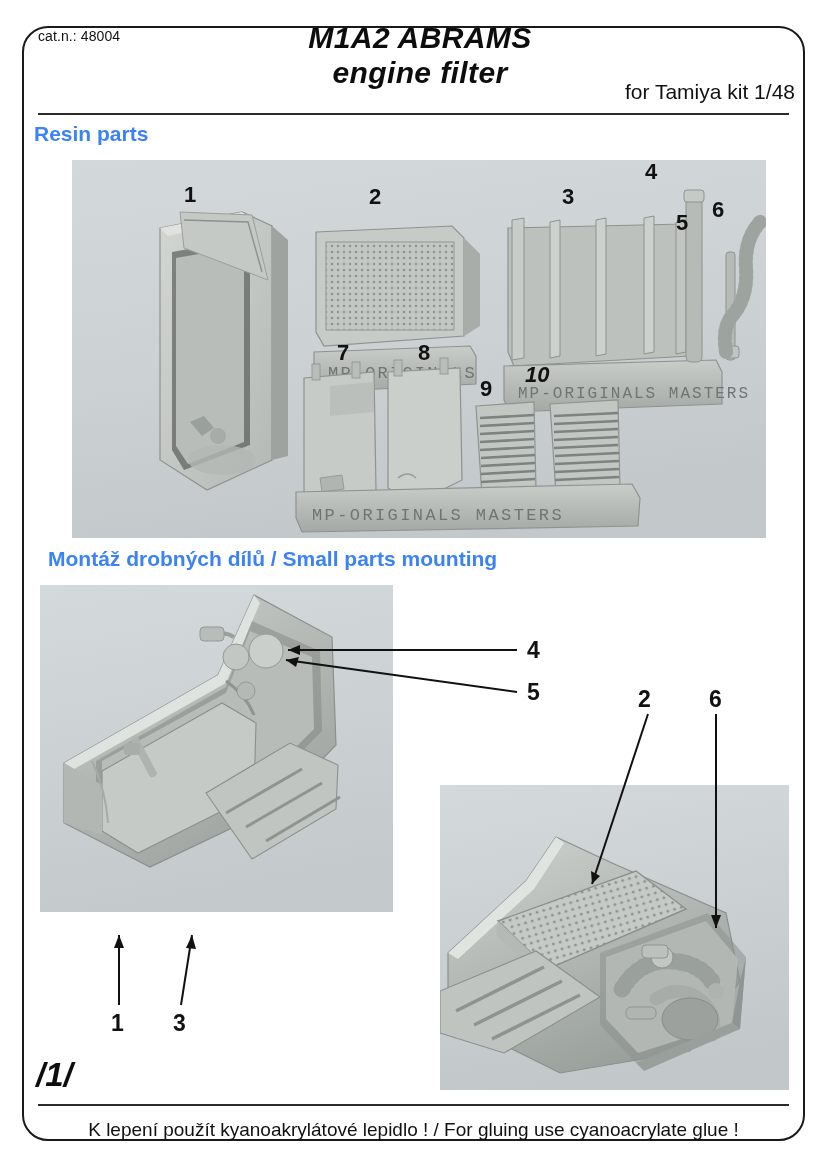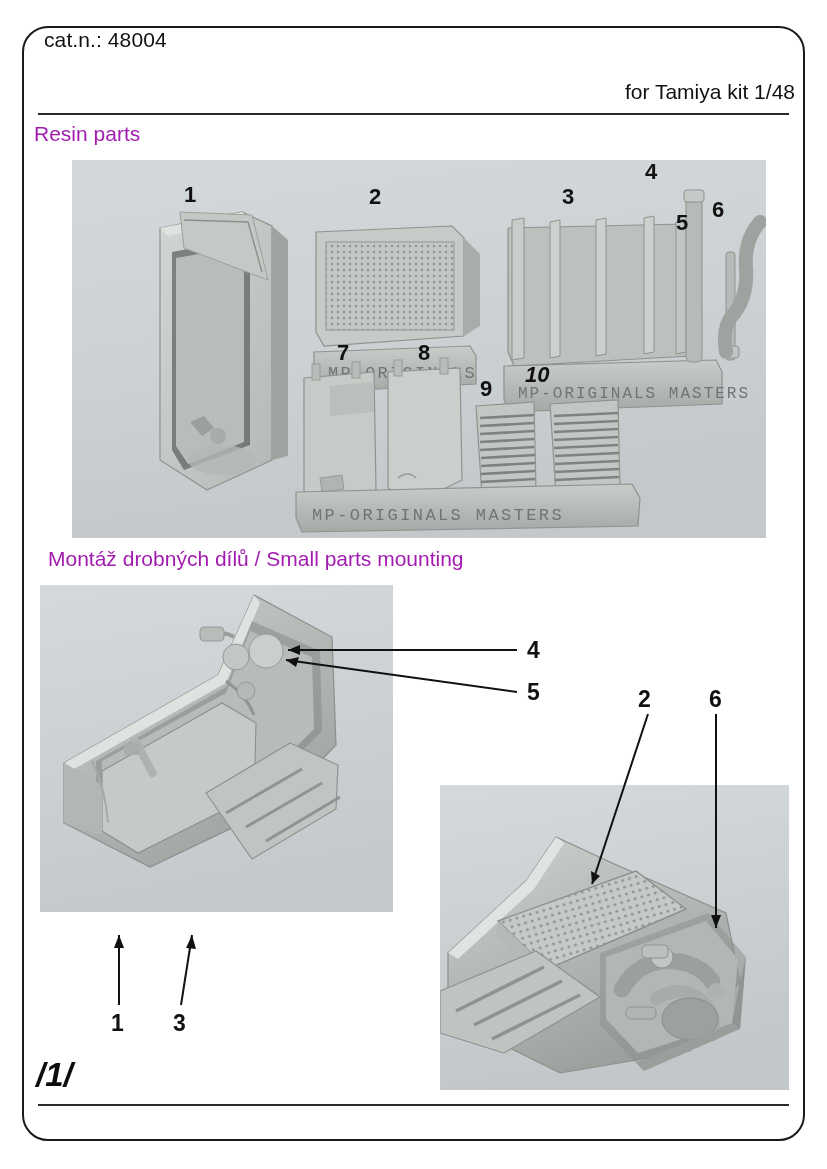--- a/index.html
+++ b/index.html
@@ -8,35 +8,35 @@
   .page{position:relative;width:827px;height:1169px;box-sizing:border-box;}
 
   
   .sheet-frame{
     position:absolute;left:22px;top:26px;width:783px;height:1115px;
     border:2px solid #1a1a1a;border-radius:26px;box-sizing:border-box;background:#fff;
   }
 
   
   .catno{
-    position:absolute;left:44px;top:28px;font-size:21px;letter-spacing:.1px;color:#111;
+    position:absolute;left:38px;top:28px;font-size:14px;letter-spacing:.1px;color:#111;
   }
   .title-block{position:absolute;left:250px;top:20px;width:340px;text-align:center;}
   .title-line{
     font-weight:bold;font-style:italic;font-size:30px;letter-spacing:.4px;line-height:1.18;color:#0d0d0d;
   }
   .forkit{
     position:absolute;right:32px;top:80px;font-size:21px;color:#111;white-space:nowrap;
   }
   .rule{position:absolute;background:#2b2b2b;}
   .rule-head{left:38px;top:113px;width:751px;height:2px;}
   .rule-foot{left:38px;top:1104px;width:751px;height:2px;}
 
   
-  .sec-h{position:absolute;font-weight:normal;font-size:21px;color:#a21caf;white-space:nowrap;}
+  .sec-h{position:absolute;font-weight:bold;font-size:21px;color:#3b82f6;white-space:nowrap;}
   .sec-resin{left:34px;top:122px;}
   .sec-mount{left:48px;top:547px;}
 
   
   .photo{position:absolute;overflow:hidden;}
   #photo-resin{left:72px;top:160px;width:694px;height:378px;}
   #photo-assembly-left{left:40px;top:585px;width:353px;height:327px;}
   #photo-assembly-right{left:440px;top:785px;width:349px;height:305px;}
   .photo svg{display:block;width:100%;height:100%;}
 
@@ -61,20 +61,24 @@
 </style>
 </head>
 <body>
 
 <div class="page">
 
   <div class="sheet-frame"></div>
 
   <div class="catno">cat.n.: 48004</div>
 
+  <div class="title-block">
+    <div class="title-line">M1A2 ABRAMS</div>
+    <div class="title-line">engine filter</div>
+  </div>
 
   <div class="forkit">for Tamiya kit 1/48</div>
 
   <div class="rule rule-head"></div>
 
   <div class="sec-h sec-resin">Resin parts</div>
 
   <div class="photo" id="photo-resin">
     <svg viewBox="0 0 694 378" preserveAspectRatio="none">
       <defs>
@@ -319,14 +323,15 @@
       <path d="M286 660 l13 -3 l-3 10 z"></path>
       <path d="M119 935 l-5 13 l10 0 z"></path>
       <path d="M192 935 l-6 13 l10 1 z"></path>
       <path d="M592 884 l-1 -13 l9 5 z"></path>
       <path d="M716 928 l-5 -13 l10 0 z"></path>
     </g>
   </svg>
 
   <div class="pagemark">/1/</div>
   <div class="rule rule-foot"></div>
+  <div class="footnote">K lepení použít kyanoakrylátové lepidlo !  /  For gluing use cyanoacrylate glue !</div>
 
 </div>
 
 </body></html>

